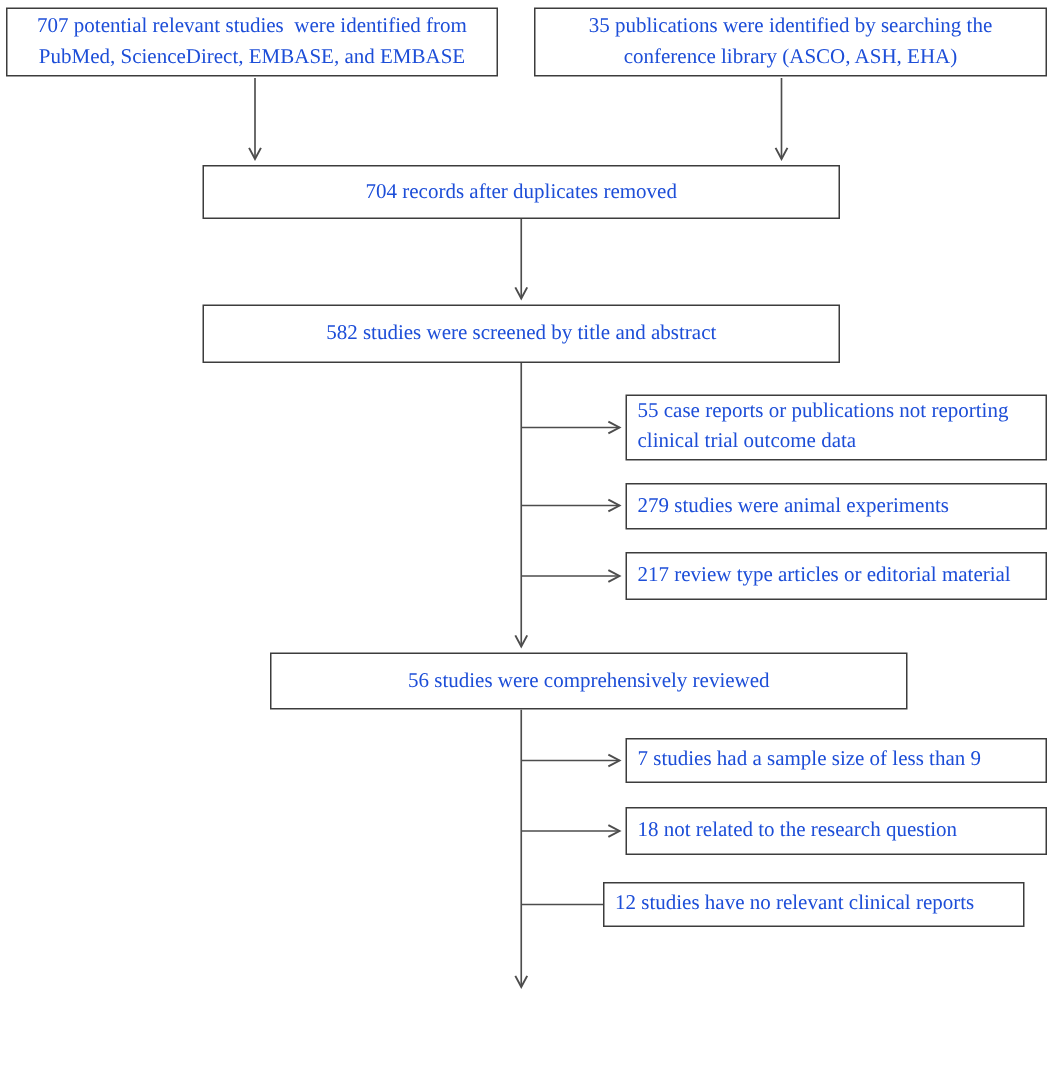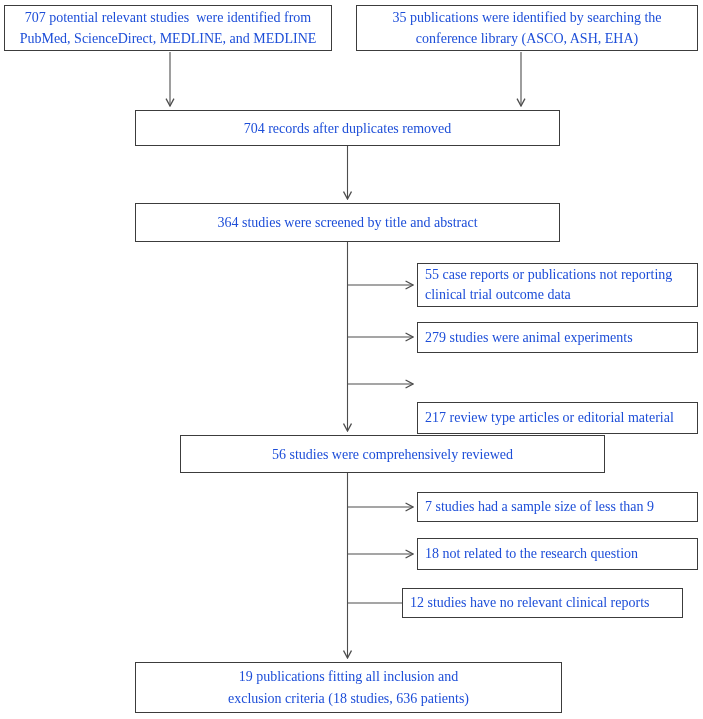--- a/index.html
+++ b/index.html
@@ -41,21 +41,21 @@
   
   #b-source-primary { left: 4px;   top: 5px;   width: 328px; height: 46px; }
   #b-source-conf    { left: 356px; top: 5px;   width: 342px; height: 46px; }
   #b-dedup          { left: 135px; top: 110px; width: 425px; height: 36px; }
   #b-screened       { left: 135px; top: 203px; width: 425px; height: 39px; }
   #b-reviewed       { left: 135px; top: 435px; width: 425px; height: 38px; margin-left: 45px; }
   #b-included       { left: 135px; top: 662px; width: 427px; height: 51px; line-height: 22px; }
   
   #e-case       { left: 417px; top: 263px; width: 281px; height: 44px; }
   #e-animal     { left: 417px; top: 322px; width: 281px; height: 31px; }
-  #e-review     { left: 417px; top: 368px; width: 281px; height: 32px; margin-top: 34px; }
+  #e-review     { left: 417px; top: 368px; width: 281px; height: 32px; }
   #e-sample     { left: 417px; top: 492px; width: 281px; height: 30px; }
   #e-notrelated { left: 417px; top: 538px; width: 281px; height: 32px; }
   #e-noreports  { left: 402px; top: 588px; width: 281px; height: 30px; }
 </style>
 </head>
 <body>
 
 <div class="stage">
 
   <svg class="connectors" viewBox="0 0 703 719" xmlns="http://www.w3.org/2000/svg">
@@ -74,34 +74,34 @@
       <line x1="347.5" y1="384" x2="413" y2="384" marker-end="url(#arrow)"></line>
       <line x1="347.5" y1="473" x2="347.5" y2="658" marker-end="url(#arrow)"></line>
       <line x1="347.5" y1="507" x2="413" y2="507" marker-end="url(#arrow)"></line>
       <line x1="347.5" y1="554" x2="413" y2="554" marker-end="url(#arrow)"></line>
       <line x1="347.5" y1="603" x2="413" y2="603" marker-end="url(#arrow)"></line>
     </g>
   </svg>
 
   <div class="node" id="b-source-primary">
     <span class="line">707 potential relevant studies  were identified from</span>
-    <span class="line">PubMed, ScienceDirect, MEDLINE, and MEDLINE</span>
+    <span class="line">PubMed, ScienceDirect, EMBASE, and EMBASE</span>
   </div>
 
   <div class="node" id="b-source-conf">
     <span class="line">35 publications were identified by searching the</span>
     <span class="line">conference library (ASCO, ASH, EHA)</span>
   </div>
 
   <div class="node" id="b-dedup">
     <span class="line">704 records after duplicates removed</span>
   </div>
 
   <div class="node" id="b-screened">
-    <span class="line">364 studies were screened by title and abstract</span>
+    <span class="line">582 studies were screened by title and abstract</span>
   </div>
 
   <div class="node excl" id="e-case">
     <span class="line">55 case reports or publications not reporting</span>
     <span class="line">clinical trial outcome data</span>
   </div>
 
   <div class="node excl" id="e-animal">
     <span class="line">279 studies were animal experiments</span>
   </div>
@@ -119,18 +119,14 @@
   </div>
 
   <div class="node excl" id="e-notrelated">
     <span class="line">18 not related to the research question</span>
   </div>
 
   <div class="node excl" id="e-noreports">
     <span class="line">12 studies have no relevant clinical reports</span>
   </div>
 
-  <div class="node" id="b-included">
-    <span class="line">19 publications fitting all inclusion and</span>
-    <span class="line">exclusion criteria (18 studies, 636 patients)</span>
-  </div>
 
 </div>
 
 </body></html>

